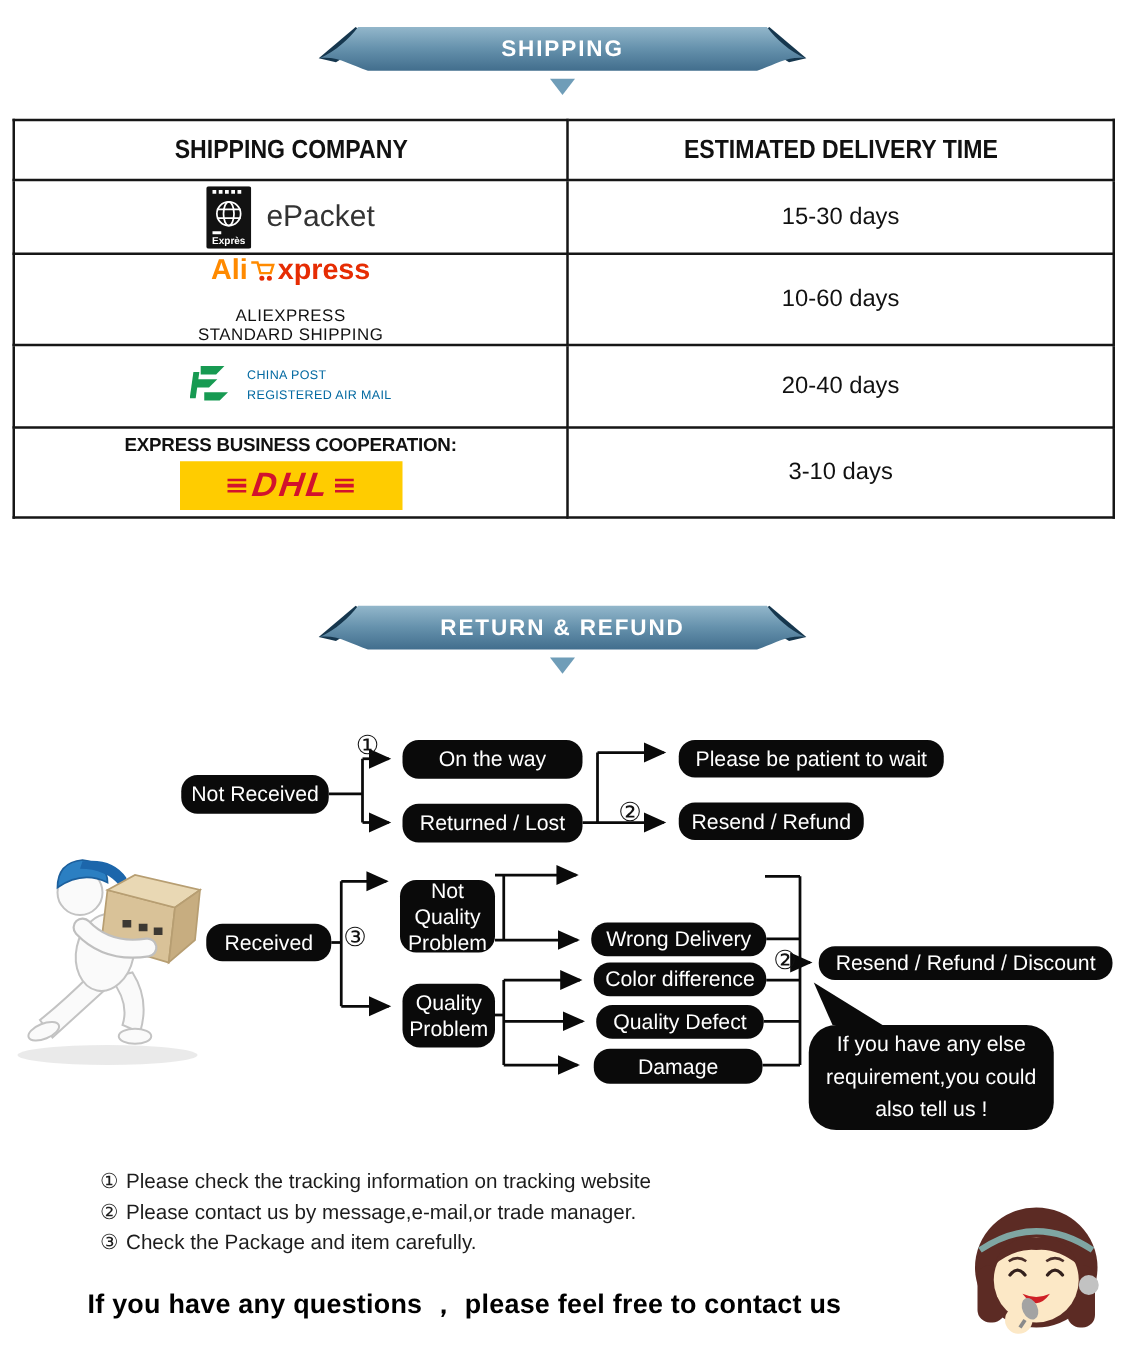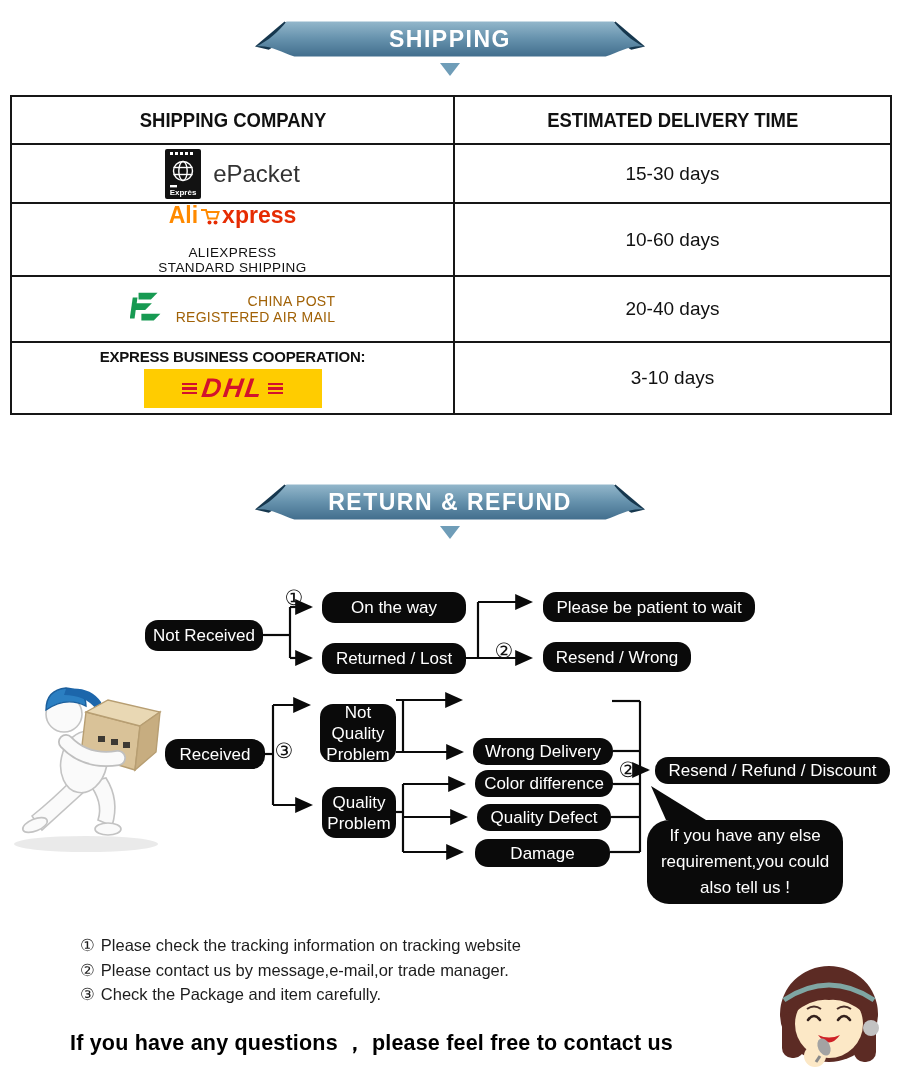--- a/index.html
+++ b/index.html
@@ -2,36 +2,36 @@
 <html><head>
 <meta charset="utf-8">
 <style>
   html,body{margin:0;padding:0;background:#fff;}
   #canvas{position:relative;width:900px;height:1092px;background:#fff;overflow:hidden;
           font-family:"Liberation Sans", sans-serif;color:#111;}
   .abs{position:absolute;}
 
   
   .ribbon-label{position:absolute;display:flex;align-items:center;justify-content:center;
-    color:#fff;font-size:23px;font-weight:700;letter-spacing:1.5px;}
+    color:#fff;font-size:18px;font-weight:700;letter-spacing:1.5px;}
   .tri-down{position:absolute;width:0;height:0;border-left:10px solid transparent;
     border-right:10px solid transparent;border-top:13px solid #6f9db8;}
 
   
   table.ship{border-collapse:collapse;table-layout:fixed;width:880px;}
   table.ship td{border:2px solid #161616;padding:0;text-align:center;vertical-align:middle;}
   .hdr span{display:inline-block;font-weight:700;font-size:21px;transform:scaleX(.88);letter-spacing:0;}
   .cellflex{display:flex;align-items:center;justify-content:center;gap:12px;}
   .cellcol{display:flex;flex-direction:column;align-items:center;justify-content:center;gap:19px;}
   .days{font-size:19px;color:#111;}
   .epacket-name{font-size:24px;color:#333;}
   .ali-line{display:flex;align-items:flex-end;gap:1px;font-weight:700;font-size:23px;line-height:22px;}
   .ali-a{color:#ff8a00;} .ali-x{color:#e62c03;}
   .sublines{font-size:13.5px;line-height:15px;letter-spacing:.4px;color:#111;}
-  .cp-lines{font-size:14px;line-height:16px;letter-spacing:.3px;color:#a16207;text-align:right;}
+  .cp-lines{font-size:10px;line-height:16px;letter-spacing:.3px;color:#0369a1;text-align:left;}
   .dhl-label{font-size:15px;font-weight:700;letter-spacing:-.2px;}
   .dhl-box{width:178px;height:39px;background:#ffcc00;display:flex;align-items:center;justify-content:center;gap:5px;}
   .dhl-word{color:#d2122d;font-weight:700;font-style:italic;font-size:27px;letter-spacing:2px;transform:skewX(-8deg);line-height:1;}
   .dhl-stripes{display:flex;flex-direction:column;gap:2px;}
   .dhl-stripes i{display:block;width:15px;height:2.5px;background:#d2122d;}
 
   
   .fbox{position:absolute;background:#0a0a0a;color:#fff;display:flex;align-items:center;justify-content:center;
     border-radius:13px;font-size:17px;text-align:center;white-space:pre-line;line-height:21px;}
   .circ{position:absolute;transform:translate(-50%,-50%);font-size:21px;color:#111;line-height:1;}
@@ -237,21 +237,21 @@
       <path d="M640,141 V292"></path>
       <path d="M640,210 H648" marker-end="url(#ah)"></path>
     </g>
     <polygon points="651,226 706,260 666,260" fill="#0a0a0a"></polygon>
   </svg>
 
   <div class="fbox" style="left:145px;top:620px;width:118px;height:31px">Not Received</div>
   <div class="fbox" style="left:322px;top:592px;width:144px;height:31px">On the way</div>
   <div class="fbox" style="left:322px;top:643px;width:144px;height:31px">Returned / Lost</div>
   <div class="fbox" style="left:543px;top:592px;width:212px;height:30px">Please be patient to wait</div>
-  <div class="fbox" style="left:543px;top:642px;width:148px;height:30px">Resend / Wrong</div>
+  <div class="fbox" style="left:543px;top:642px;width:148px;height:30px">Resend / Refund</div>
   <div class="fbox" style="left:165px;top:739px;width:100px;height:30px">Received</div>
   <div class="fbox" style="left:320px;top:704px;width:76px;height:58px;border-radius:13px">Not
 Quality
 Problem</div>
   <div class="fbox" style="left:322px;top:787px;width:74px;height:51px;border-radius:14px">Quality
 Problem</div>
   <div class="fbox" style="left:473px;top:738px;width:140px;height:27px">Wrong Delivery</div>
   <div class="fbox" style="left:475px;top:770px;width:138px;height:27px">Color difference</div>
   <div class="fbox" style="left:477px;top:804px;width:134px;height:27px">Quality Defect</div>
   <div class="fbox" style="left:475px;top:839px;width:135px;height:28px">Damage</div>

